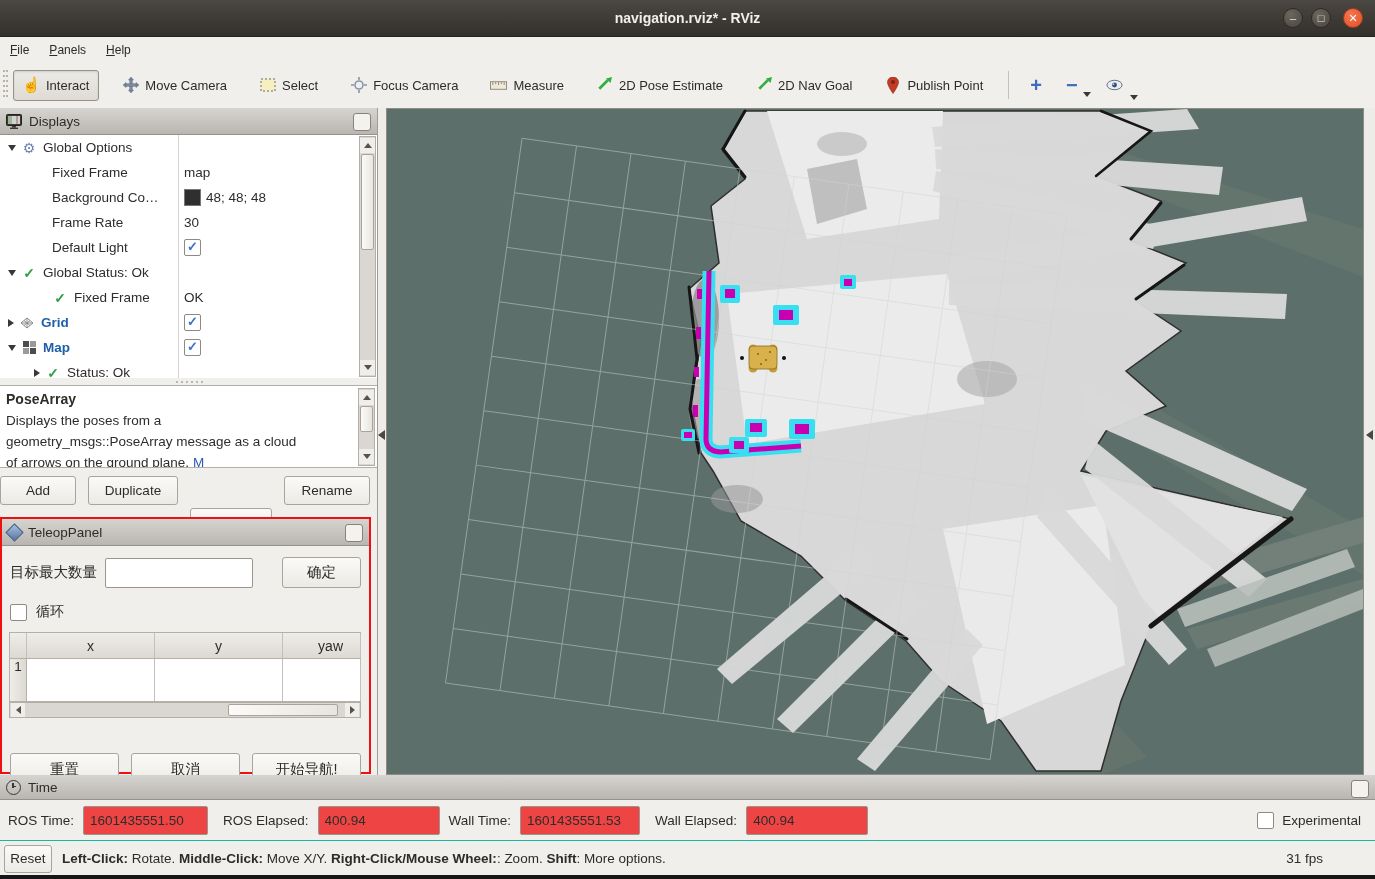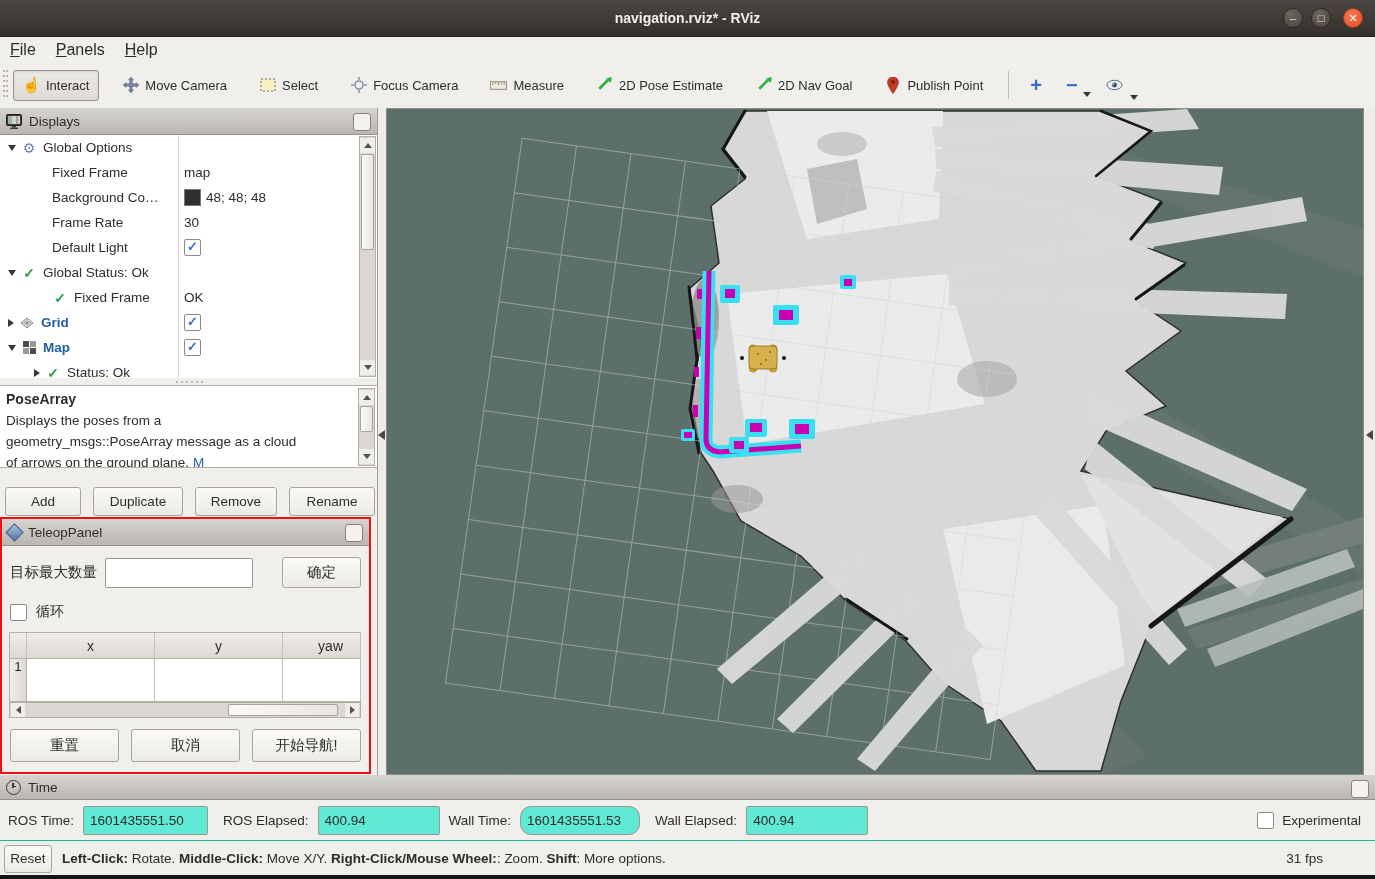--- a/index.html
+++ b/index.html
@@ -13,21 +13,21 @@
   #title-text{width:100%;text-align:center;line-height:36px;color:#f1efec;font-weight:bold;font-size:14px;}
   .winbtn{top:8px;width:20px;height:20px;border-radius:50%;box-sizing:border-box;
     border:1px solid #2e2b27;background:radial-gradient(circle at 35% 30%,#6b665e,#49453e);
     color:#e8e5e0;font-size:11px;line-height:18px;text-align:center;}
   #btn-close{background:radial-gradient(circle at 35% 30%,#f4754c,#e2502a);border-color:#a83c1c;color:#fff;}
   .winbtn .g{display:block;line-height:18px;}
 
   
   #menubar{left:0;top:37px;width:1375px;height:25px;background:#f1efeb;display:flex;align-items:center;
     border-bottom:1px solid #e3e0db;}
-  .menu-item{padding:0 10px;font-size:16px;color:#2d2b28;display:inline-block;}
+  .menu-item{padding:0 10px;font-size:12px;color:#2d2b28;display:inline-block;}
   .menu-item::first-letter{text-decoration:underline;}
 
   
   #toolbar{left:0;top:62px;width:1375px;height:46px;background:#f1efeb;border-bottom:1px solid #b9b5ae;
     display:flex;align-items:center;}
   #tb-handle{width:5px;height:30px;margin:0 5px 0 3px;
     background-image:repeating-linear-gradient(#b7b3ac 0 2px,transparent 2px 5px),repeating-linear-gradient(#b7b3ac 0 2px,transparent 2px 5px);
     background-size:2px 100%,2px 100%;background-position:0 0,3px 0;background-repeat:repeat-y;}
   .tool{display:flex;align-items:center;gap:6px;padding:6px 9px;margin-right:14px;font-size:13px;color:#2e2c29;white-space:nowrap;}
   .tool.active{background:linear-gradient(#eceae6,#dedbd5);border:1px solid #989288;border-radius:3px;box-shadow:inset 0 1px 2px rgba(0,0,0,.12);}
@@ -69,52 +69,52 @@
   .sb-thumb{position:absolute;left:1px;width:13px;background:linear-gradient(90deg,#fbfaf8,#e8e5e0);border:1px solid #a8a49d;border-radius:2px;box-sizing:border-box;}
 
   .hsplit{height:7px;display:flex;align-items:center;justify-content:center;gap:3px;}
   .hsplit i{width:2px;height:2px;background:#a9a59e;border-radius:50%;}
 
   #desc{position:absolute;left:0;top:277px;width:377px;height:83px;background:#fff;border-top:1px solid #b3afa8;border-bottom:1px solid #b3afa8;
         overflow:hidden;padding:3px 24px 0 6px;box-sizing:border-box;font-size:13.5px;line-height:21px;color:#2f2d2a;}
   #desc b{font-size:14px;}
   #desc .link{color:#2a5db0;}
 
-  #list-buttons{position:absolute;left:0;top:368px;width:378px;height:40px;display:flex;align-items:flex-end;gap:12px;padding-left:5px;box-sizing:border-box;}
+  #list-buttons{position:absolute;left:0;top:368px;width:378px;height:40px;display:flex;align-items:flex-start;gap:12px;box-sizing:border-box;}
   .btn{background:linear-gradient(#fbfaf8,#eceae5);border:1px solid #a9a49c;border-radius:3px;font-size:13.5px;color:#2e2c29;
        display:inline-flex;align-items:center;justify-content:center;height:29px;box-sizing:border-box;font-family:inherit;}
 
   
   #teleop{position:absolute;left:0;top:409px;width:371px;height:257px;border:2px solid #ee1111;box-sizing:border-box;background:#f1efeb;}
   .diamond{width:11px;height:11px;transform:rotate(45deg);background:linear-gradient(135deg,#a9c0da,#5577a5);border:1px solid #3d5a85;}
   #teleop-row1{position:absolute;left:8px;top:38px;right:8px;height:31px;display:flex;align-items:center;gap:8px;font-size:14.5px;color:#2e2c29;}
   .inset-input{background:#fff;border:1px solid #9a968f;border-radius:2px;height:30px;box-sizing:border-box;font-size:13.5px;padding:0 5px;font-family:inherit;color:#2f2d2a;}
   #goal-input{width:148px;}
   #confirm-btn{width:79px;height:31px;margin-left:auto;font-size:14.5px;}
   #loop-row{position:absolute;left:8px;top:84px;display:flex;align-items:center;gap:9px;font-size:14px;color:#2e2c29;}
   #goal-table{position:absolute;left:7px;top:113px;width:352px;border:1px solid #b5b1aa;border-right:none;box-sizing:border-box;background:#fff;}
   .gt-head{display:flex;height:25px;background:linear-gradient(#efede9,#dcd9d3);border-bottom:1px solid #b5b1aa;font-size:14px;color:#2e2c29;}
   .gt-head .hc{display:flex;align-items:center;justify-content:center;border-right:1px solid #c4c0b9;box-sizing:border-box;}
   .gt-row{display:flex;height:42px;}
   .gt-rn{width:17px;background:linear-gradient(90deg,#efede9,#dcd9d3);border-right:1px solid #b5b1aa;font-size:13.5px;display:flex;align-items:flex-start;justify-content:center;box-sizing:border-box;color:#2e2c29;}
   .gt-cell{border-right:1px solid #c4c0b9;box-sizing:border-box;background:#fff;}
   #teleop-hscroll{position:absolute;left:7px;top:183px;width:352px;height:16px;background:#dad7d2;border:1px solid #b3afa8;box-sizing:border-box;}
   #teleop-btns{position:absolute;left:8px;top:210px;right:8px;display:flex;gap:12px;}
-  #teleop-btns .btn{height:33px;flex:1;font-size:14.5px;}
+  #teleop-btns .btn{height:33px;flex:1;font-size:14.5px;margin-top:24px;}
 
   
   #canvas-area{left:378px;top:108px;width:997px;height:667px;background:#eeece8;}
   #gl{position:absolute;left:8px;top:0;width:976px;height:665px;border:1px solid #8f8b85;box-sizing:content-box;}
   .split-arrow{width:0;height:0;border-top:5px solid transparent;border-bottom:5px solid transparent;border-right:7px solid #4a4843;}
 
   
   #timepanel{left:0;top:775px;width:1375px;height:65px;background:#f1efeb;}
   #time-header{height:25px;}
   #time-fields{position:absolute;left:0;top:25px;width:1375px;height:40px;display:flex;align-items:center;gap:9px;padding-left:8px;box-sizing:border-box;font-size:13.5px;color:#2e2c29;}
-  .tf-input{background:#5eead4;border:1px solid #9a968f;border-radius:2px;height:29px;box-sizing:border-box;font-size:13.5px;padding:0 6px;font-family:inherit;color:#2f2d2a;}
+  .tf-input{background:#ef4444;border:1px solid #9a968f;border-radius:2px;height:29px;box-sizing:border-box;font-size:13.5px;padding:0 6px;font-family:inherit;color:#2f2d2a;}
   #exp-group{margin-left:auto;display:flex;align-items:center;gap:8px;margin-right:14px;}
 
   
   #statusbar{left:0;top:840px;width:1375px;height:35px;background:#f1efeb;display:flex;align-items:center;font-size:13.5px;color:#2e2c29;border-top:1px solid #14b8a6;}
   #reset-btn{margin-left:4px;width:48px;height:28px;}
   #help-text{margin-left:10px;}
   #fps{margin-left:auto;margin-right:52px;}
   #bottomstrip{left:0;top:875px;width:1375px;height:4px;background:#161616;}
 
   .clock-icon{width:15px;height:15px;border:1.5px solid #3a3833;border-radius:50%;position:relative;box-sizing:border-box;}
@@ -601,21 +601,21 @@
     <span class="clock-icon"></span>
     <span>Time</span>
     <span class="float-btn"></span>
   </div>
   <div id="time-fields">
     <span>ROS Time:</span>
     <input class="tf-input" style="width: 125px;" value="1601435551.50">
     <span style="margin-left:6px;">ROS Elapsed:</span>
     <input class="tf-input" style="width: 122px;" value="400.94">
     <span style="text-align:center;">Wall Time:</span>
-    <input class="tf-input" style="width: 120px; border-radius: 11px;" value="1601435551.53">
+    <input class="tf-input" style="width: 120px;" value="1601435551.53">
     <span style="margin-left:6px;">Wall Elapsed:</span>
     <input class="tf-input" style="width: 122px;" value="400.94">
     <span id="exp-group">
       <span class="cb"></span>
       <span>Experimental</span>
     </span>
   </div>
 </div>
 
 <div class="abs" id="statusbar">

